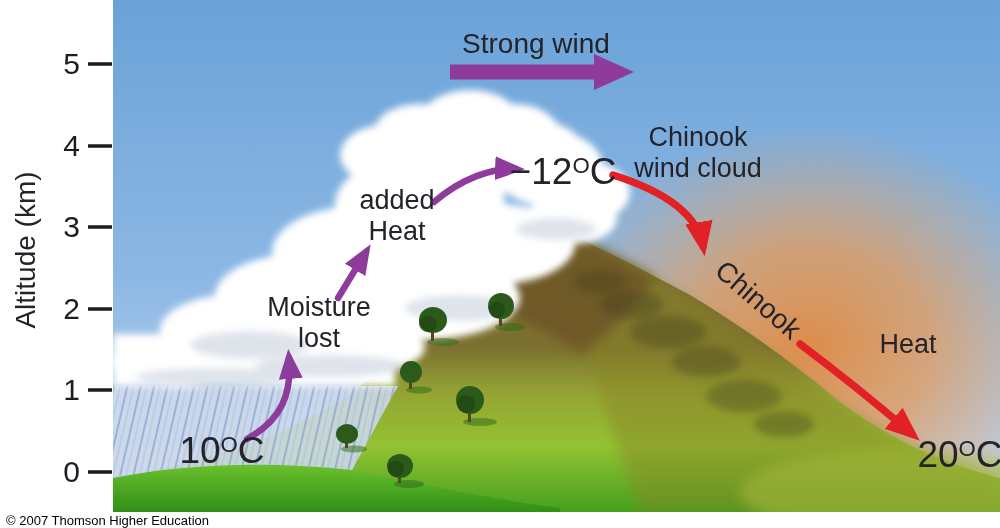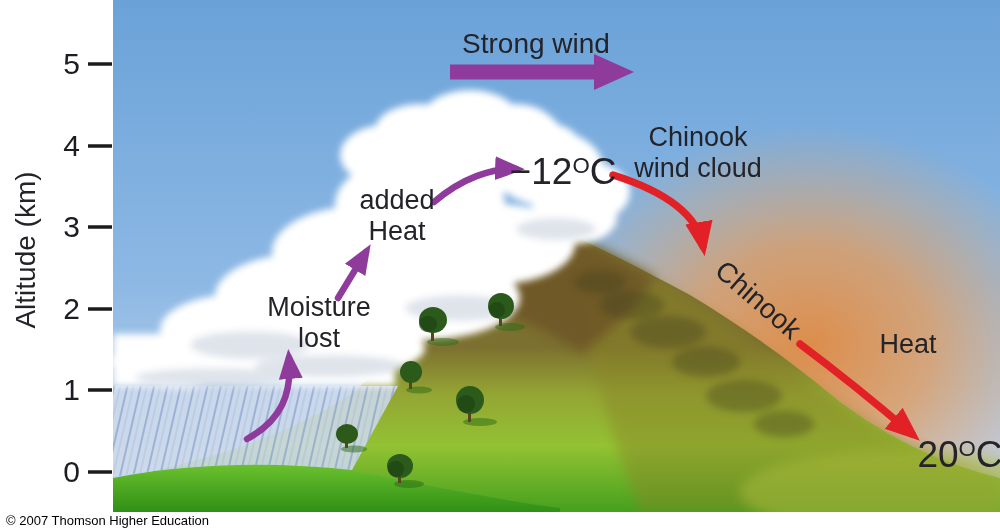--- a/index.html
+++ b/index.html
@@ -256,20 +256,23 @@
   <div class="lbl" style="left:397px;top:215px">
     <div>added</div>
     <div>Heat</div>
   </div>
 
   <div class="lbl" style="left:319px;top:322px">
     <div>Moisture</div>
     <div>lost</div>
   </div>
 
+  <div class="lbl temp" style="left:222px;top:451px">
+    <span>10</span><sup>O</sup><span>C</span>
+  </div>
 
   <div class="lbl big rot-chinook" style="left:758px;top:300px">Chinook</div>
 
   <div class="lbl" style="left:908px;top:344px">
     <div>Heat</div>
   </div>
 
   <div class="lbl temp" style="left:960px;top:455px">
     <span>20</span><sup>O</sup><span>C</span>
   </div>

